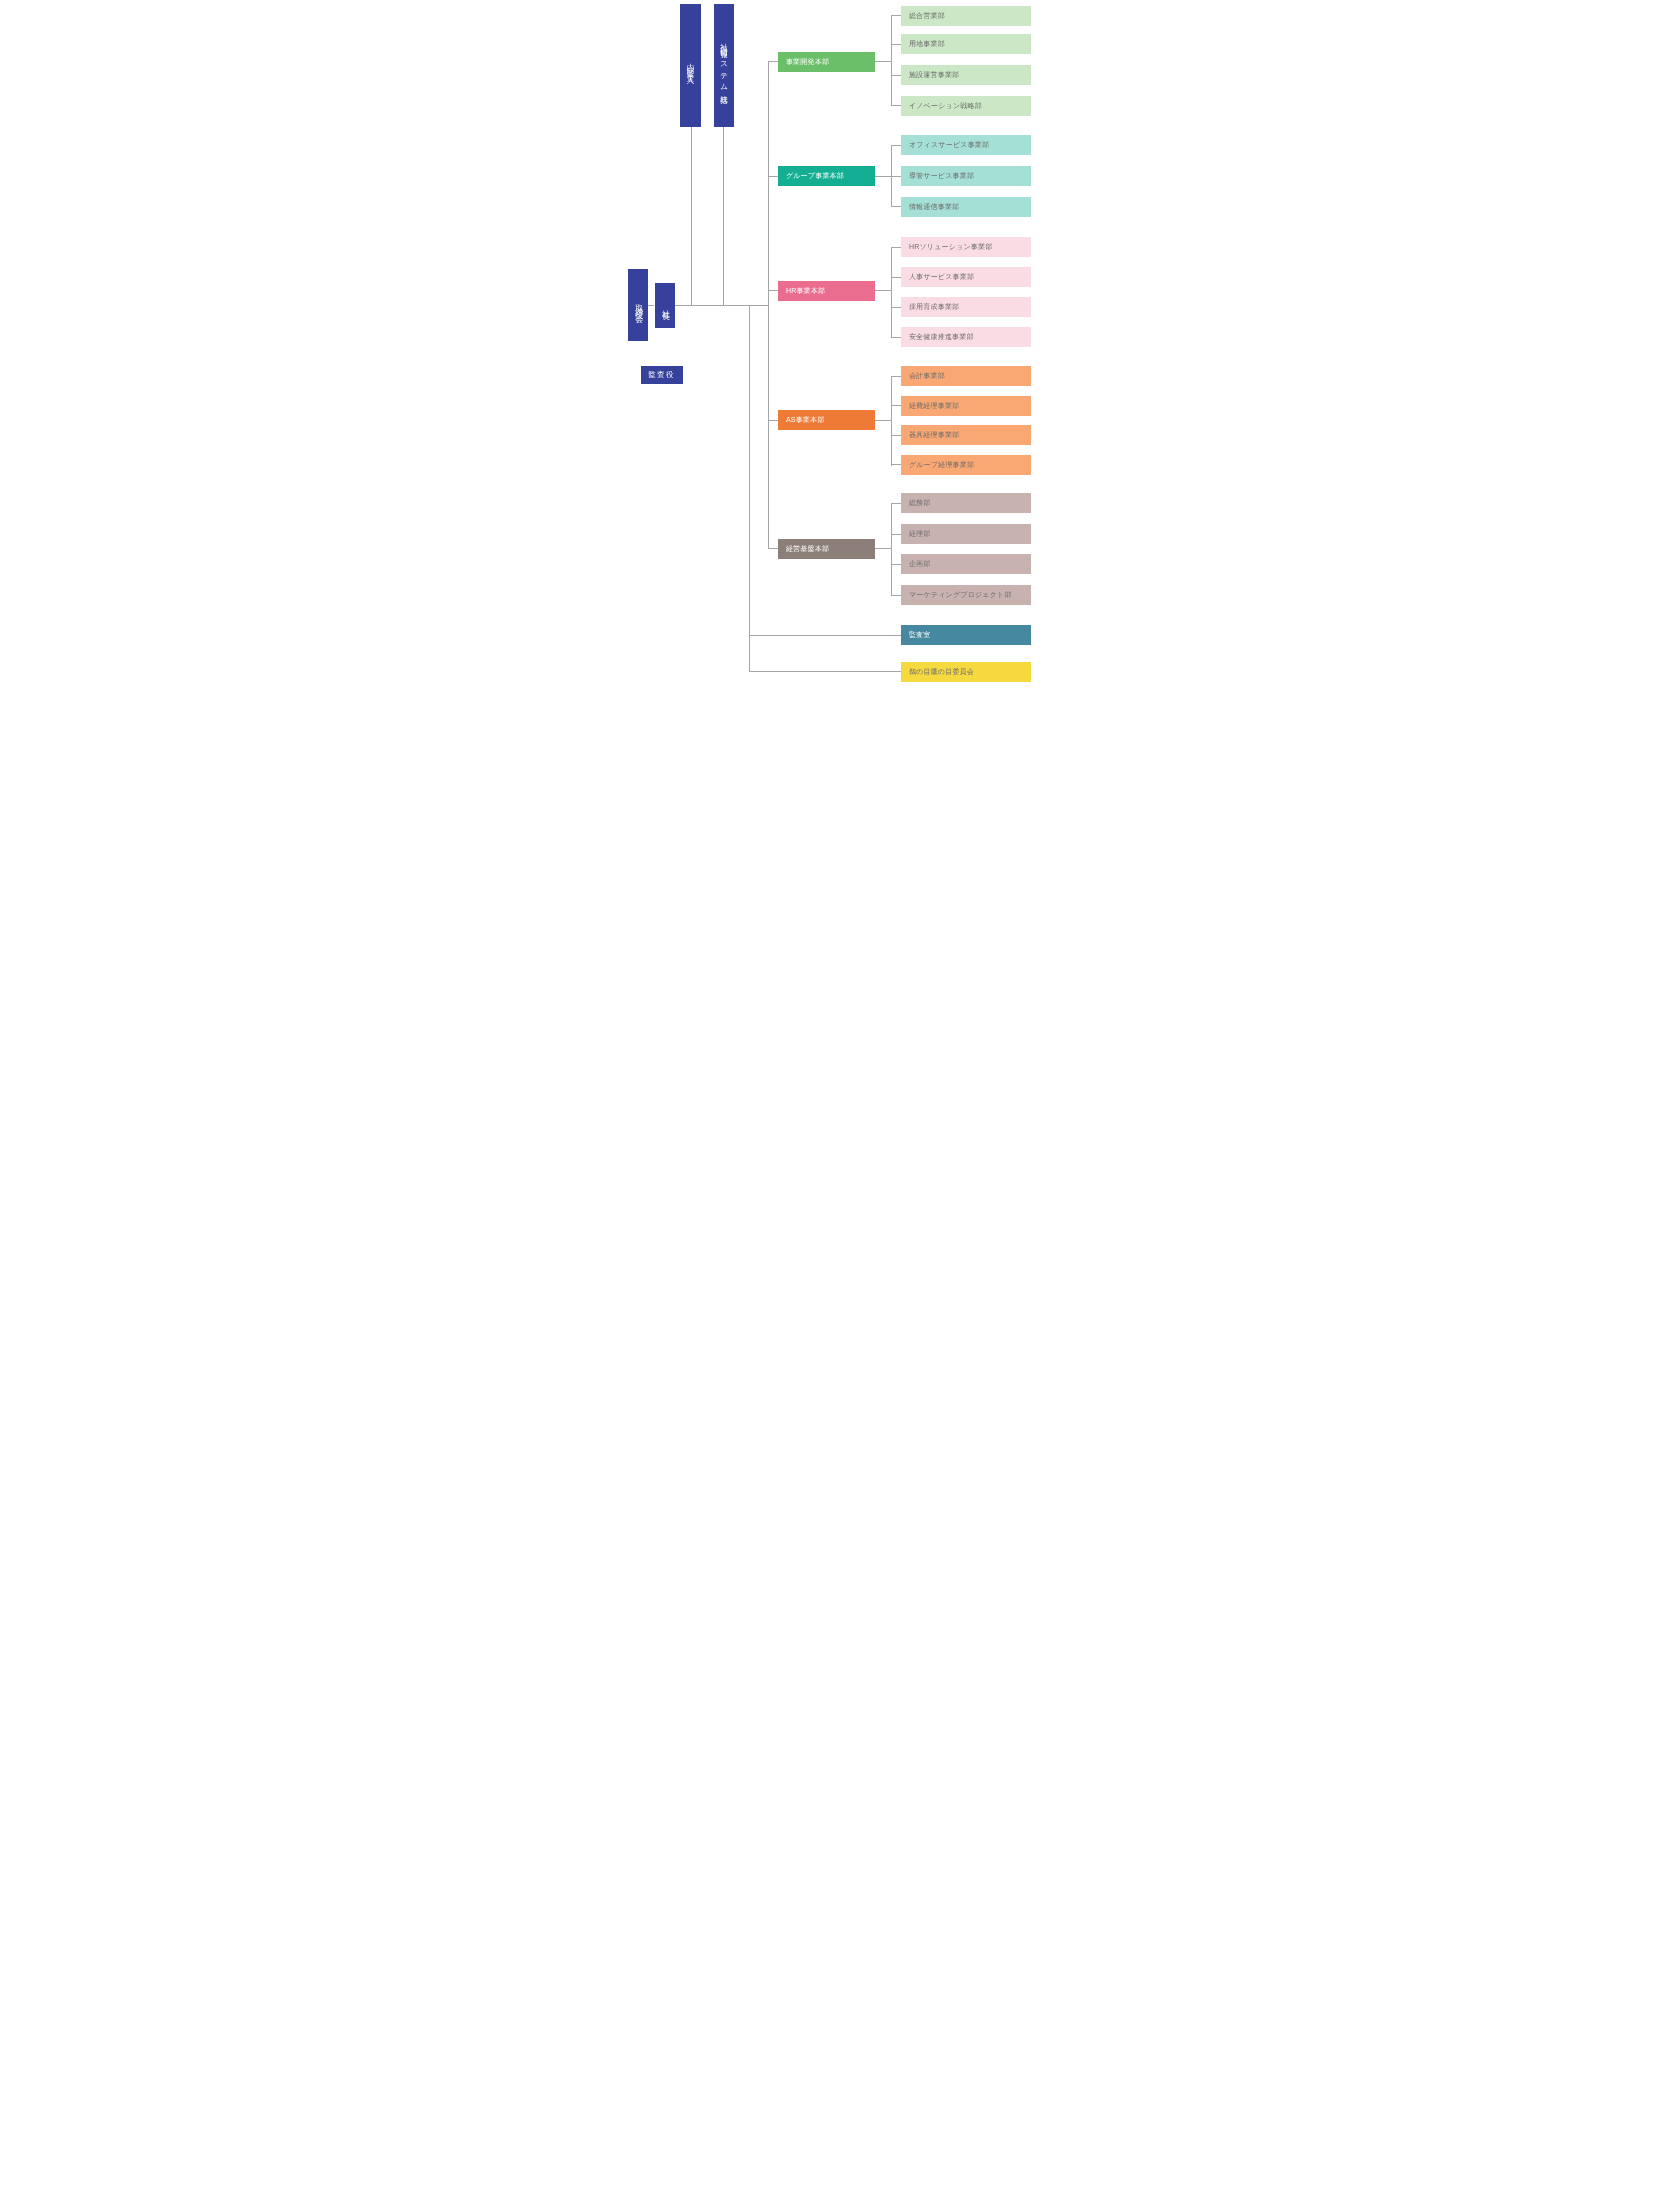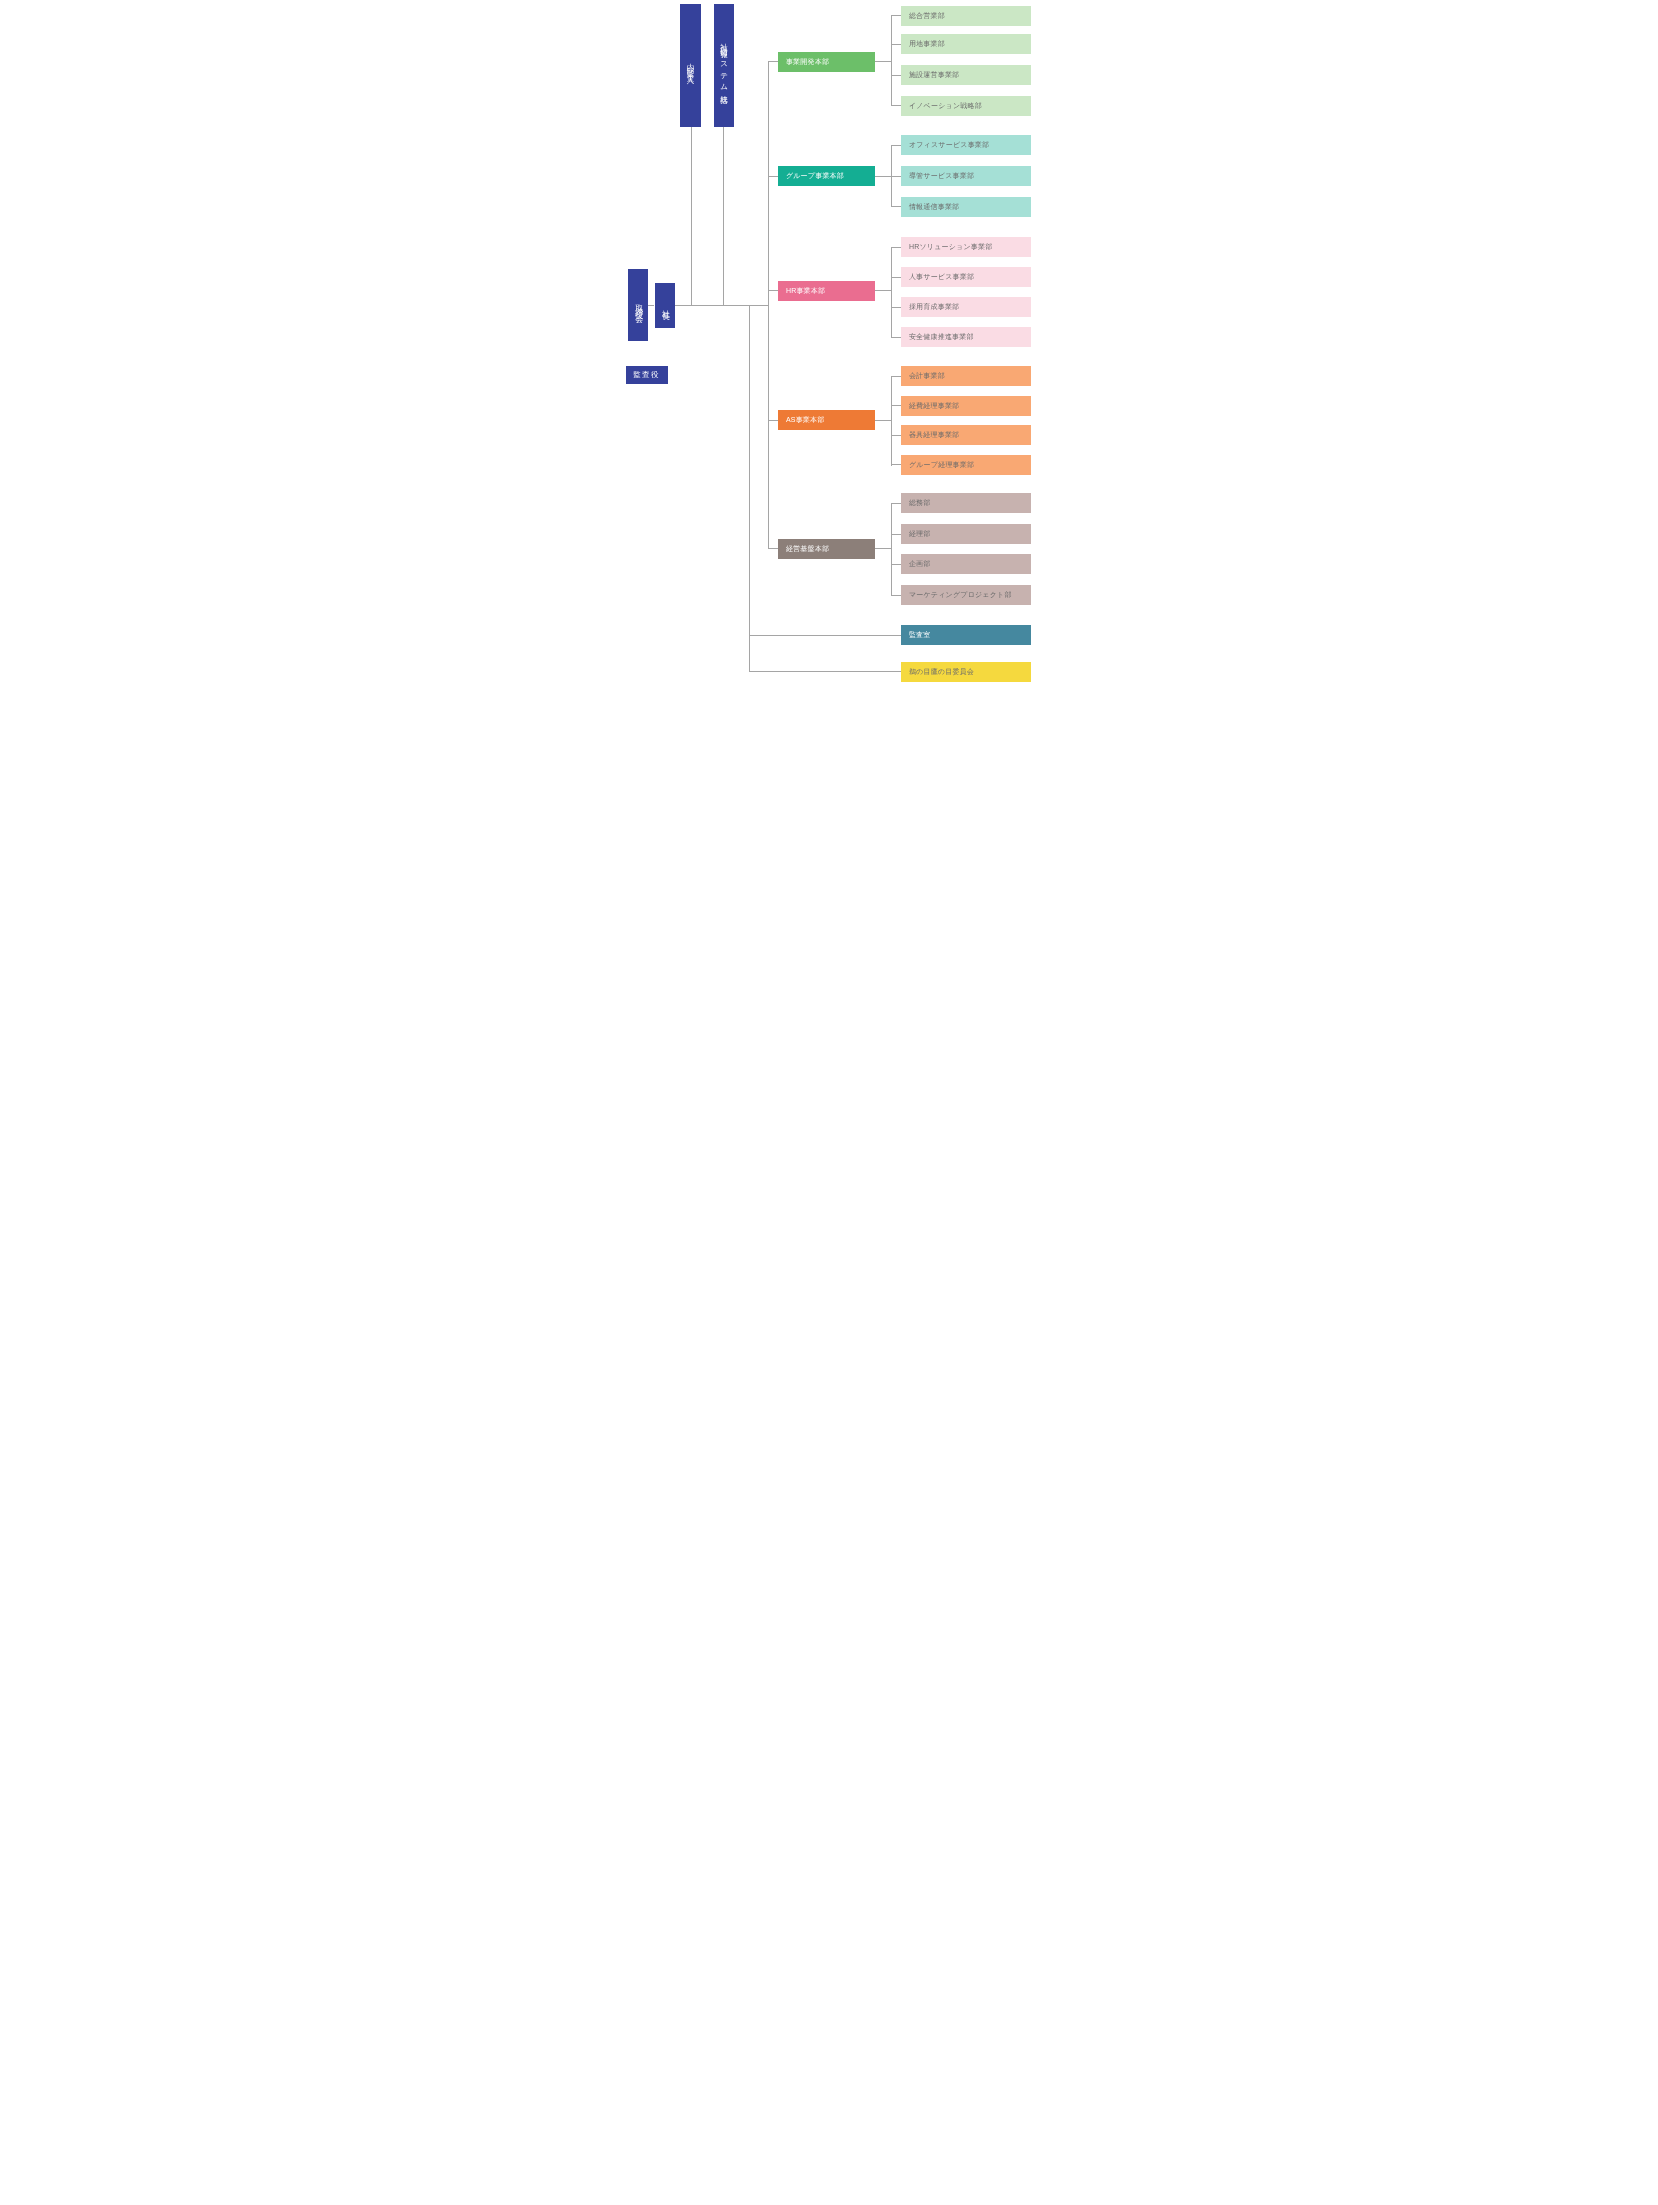--- a/index.html
+++ b/index.html
@@ -120,21 +120,21 @@
   <div class="hline" style="left:127px; top:671px; width:153px;"></div>
 
   <div class="node navy v-box" style="left:6.2px; top:269px; width:20px; height:72px; letter-spacing:3.5px;">
     <span>取締役会</span>
   </div>
 
   <div class="node navy v-box" style="left:33px; top:283px; width:20px; height:45px; letter-spacing:2.6px;">
     <span>社長</span>
   </div>
 
-  <div class="node navy h-box-center" style="left:4px; top:366px; width:42px; height:17.6px;">
+  <div class="node navy h-box-center" style="left:19px; top:366px; width:42px; height:17.6px;">
     <span>監査役</span>
   </div>
 
   <div class="node navy v-box" style="left:58px; top:4px; width:21px; height:123px; letter-spacing:3.5px; font-size:7.5px;">
     <span>内部監査人</span>
   </div>
 
   <div class="node navy v-box" style="left:92px; top:4px; width:20px; height:123px; letter-spacing:2.2px; font-size:7.5px;">
     <span>社内情報システム統括</span>
   </div>

